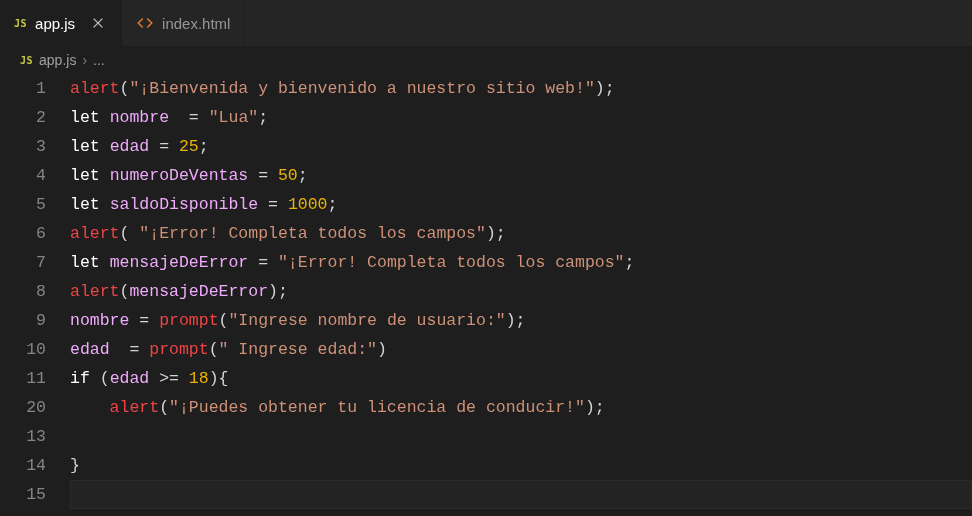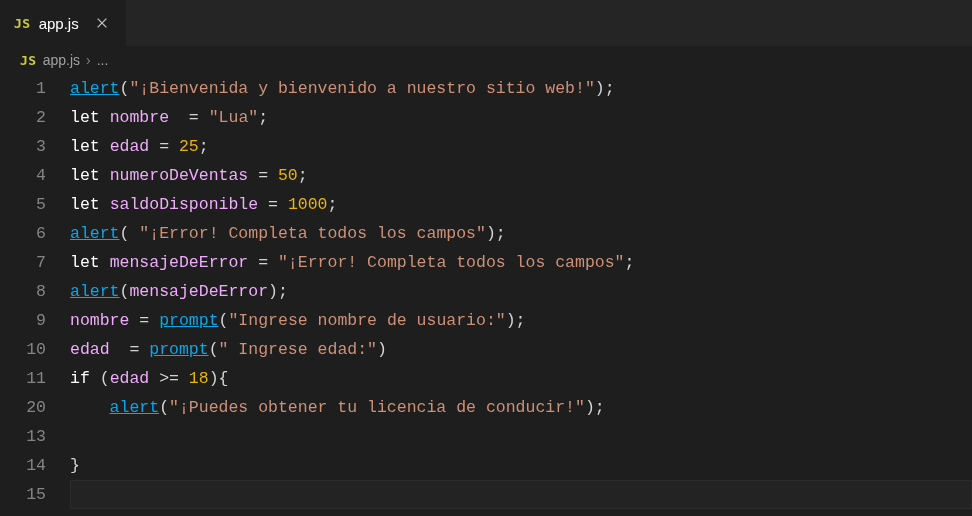--- a/index.html
+++ b/index.html
@@ -71,48 +71,57 @@
     flex:1;
     white-space: pre;
     position:relative;
   }
   .code .line { height:29px; }
   .line.highlight {
     background: rgba(255,255,255,0.025);
     box-shadow: inset 0 0 0 1px rgba(255,255,255,0.04);
   }
   
-  .t-fn   { color: #0ea5e9; text-decoration: underline; }
+  .t-fn   { color: #ef4444; }
   .t-punc { color: #d4d4d4; }
   .t-str  { color: #ce9178; }
   .t-kw   { color: #ffffff; }
   .t-var  { color: #f0abfc; }
   .t-num  { color: #eab308; }
   .js-icon {
     font-weight: bold;
-    font-size: 13px;
+    font-size: 10px;
     color:#cbcb41;
     font-family: Consolas, monospace;
     letter-spacing: 0.5px;
   }
   .html-icon svg { width:18px; height:18px; }
 </style>
 </head>
 <body>
 
 <div class="tab-bar">
   <div class="tab active">
     <span class="tab-icon js-icon">JS</span>
     <span>app.js</span>
     <span class="tab-close">
       <svg viewBox="0 0 16 16" stroke="currentColor" stroke-width="1.4" fill="none">
           <line x1="3" y1="3" x2="13" y2="13"></line>
           <line x1="13" y1="3" x2="3" y2="13"></line>
         </svg>
     </span>
+  </div>
+  <div class="tab">
+    <span class="tab-icon html-icon">
+      <svg viewBox="0 0 24 24" fill="none" stroke="#e37933" stroke-width="2">
+          <polyline points="9,6 3,12 9,18"></polyline>
+          <polyline points="15,6 21,12 15,18"></polyline>
+        </svg>
+    </span>
+    <span>index.html</span>
   </div>
 </div>
 
 <div class="breadcrumb">
   <span class="js-icon">JS</span>
   <span>app.js</span>
   <span class="chev">›</span>
   <span>...</span>
 </div>
 

